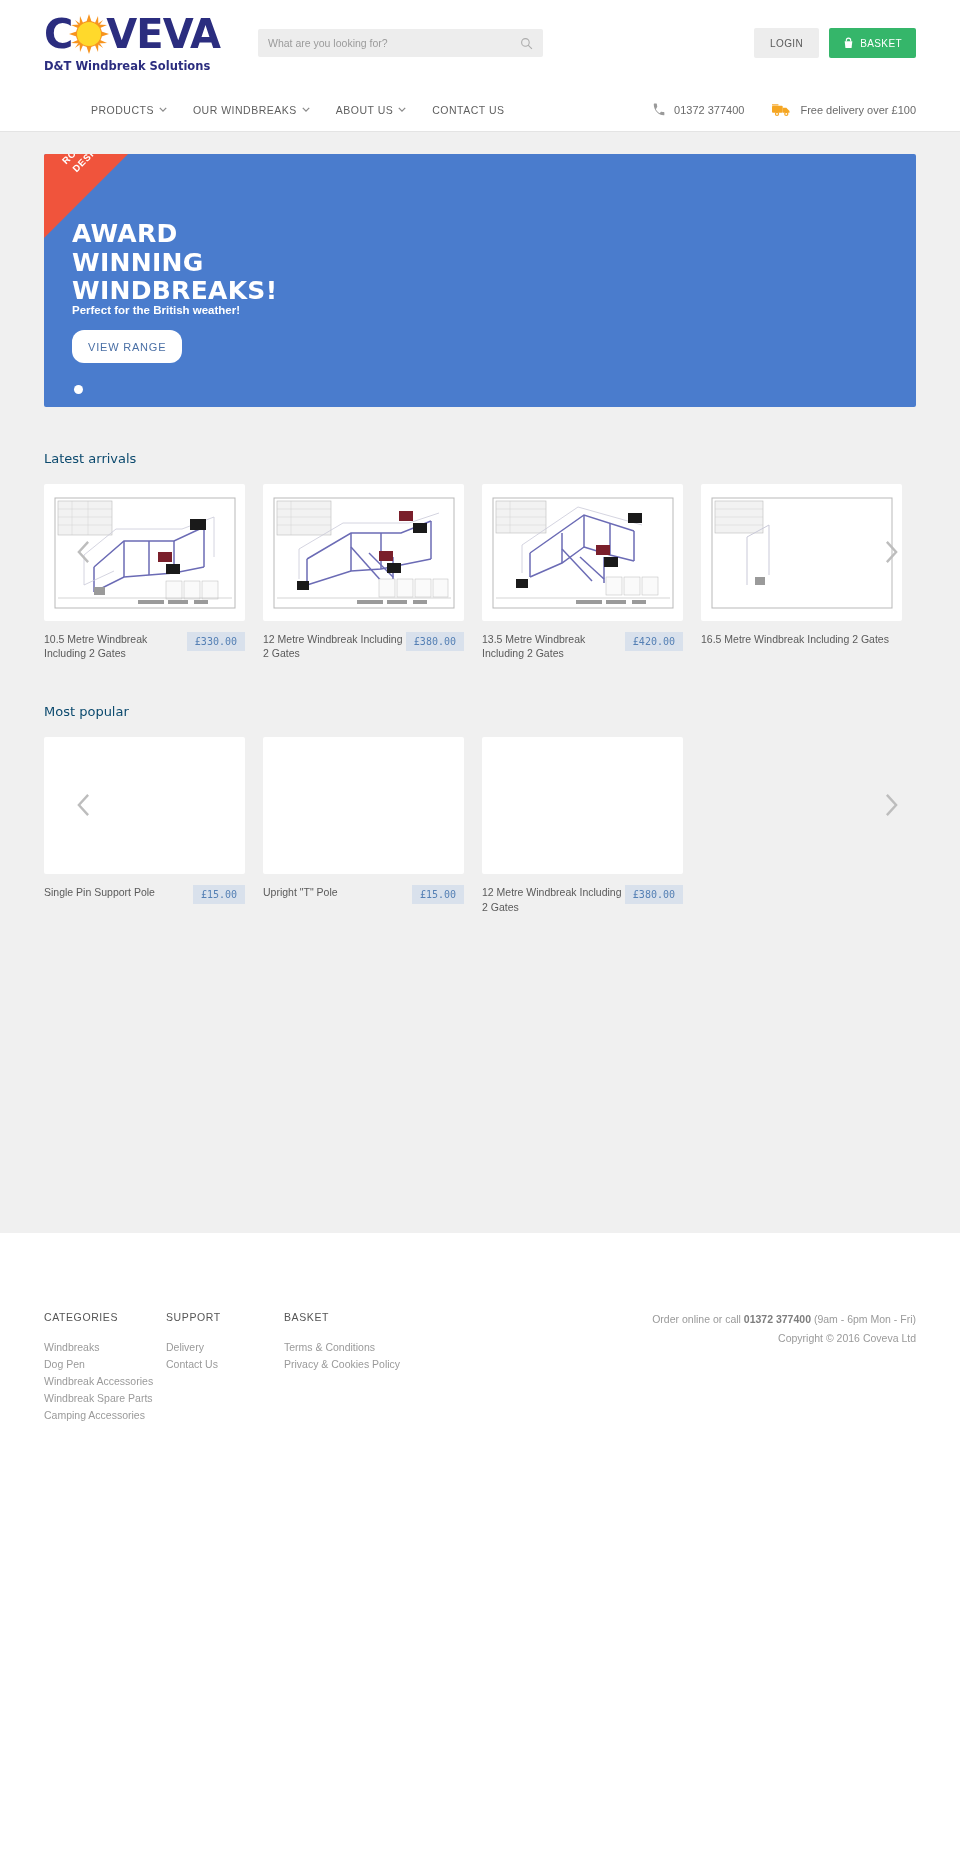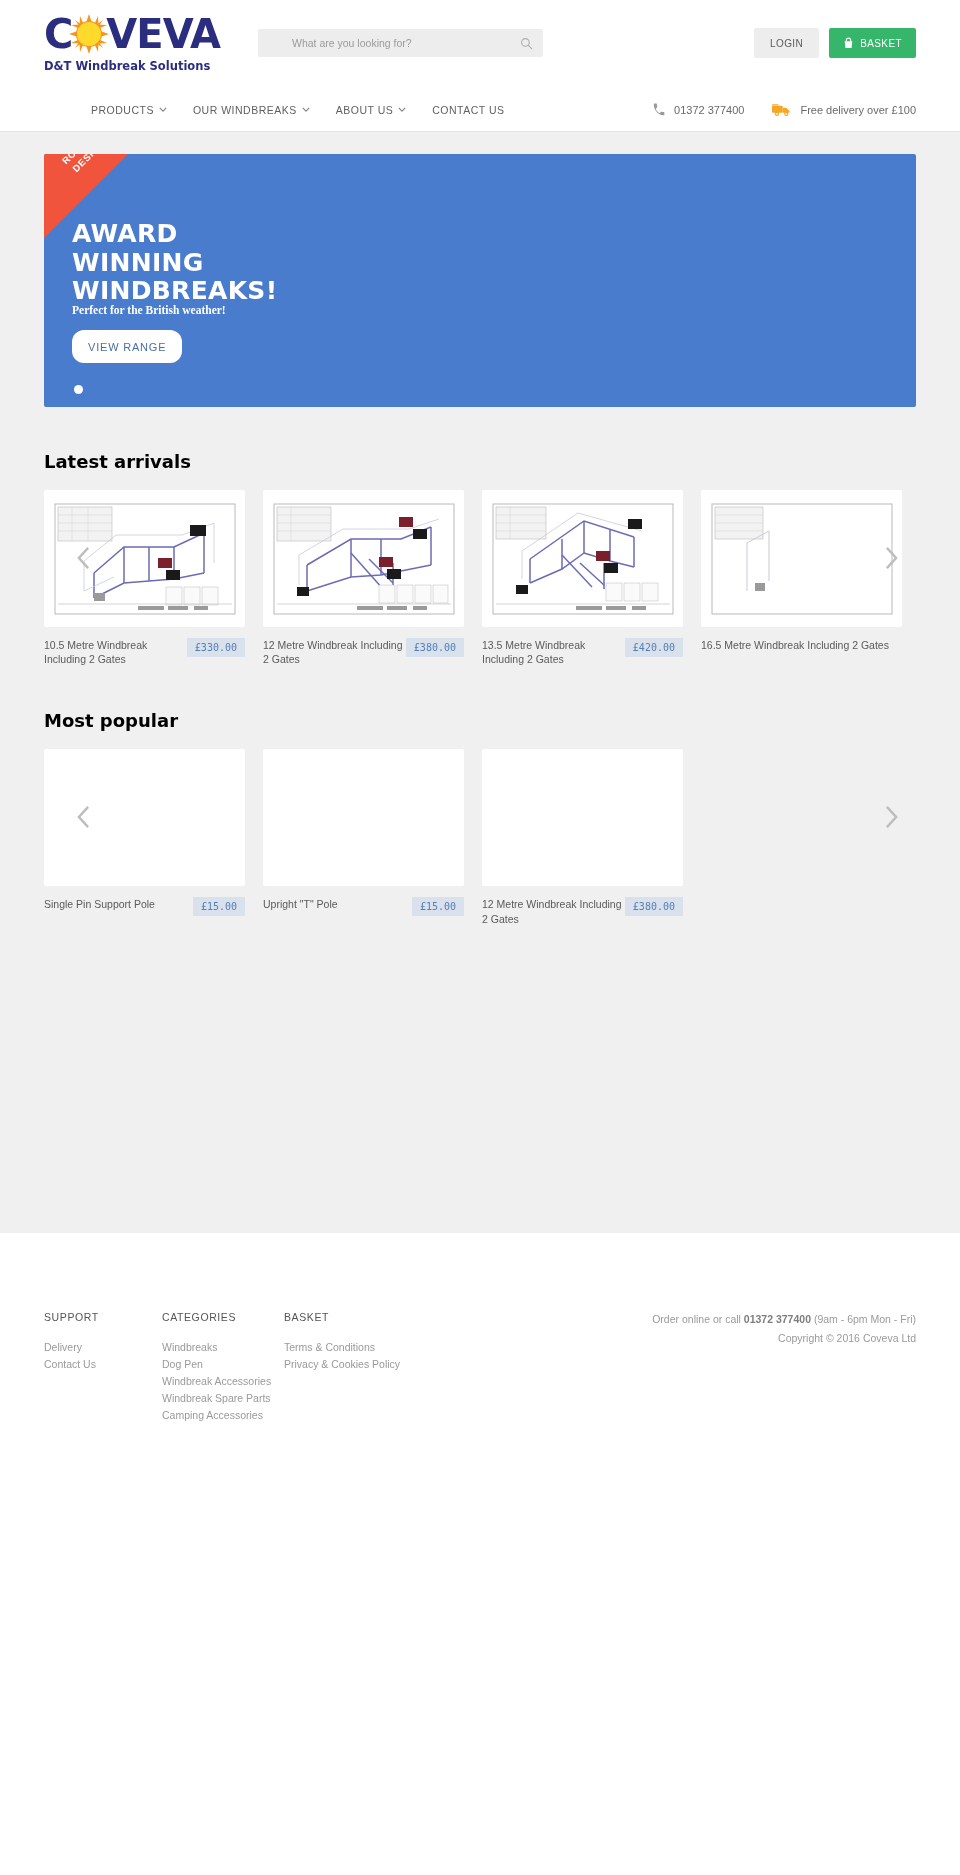--- a/index.html
+++ b/index.html
@@ -35,21 +35,21 @@
     font-family:"DejaVu Sans", sans-serif;
     font-size:11.5px; font-weight:bold; color:#2b2d7f; margin-top:6px;
   }
   .search-box {
     position:absolute; left:258px; top:29px; width:285px; height:28px;
     background:#ededed; border:none; border-radius:2px;
     display:flex; align-items:center; padding:0 10px;
   }
   .search-input {
     border:none; background:transparent; outline:none; flex:1;
-    font-family:"Liberation Sans", sans-serif; font-size:10.5px; color:#8a8a8a;margin-left:24px;
+    font-family:"Liberation Sans", sans-serif; font-size:10.5px; color:#8a8a8a;
   }
   .search-input::placeholder { color:#9b9b9b; }
   .search-icon { width:13px; height:13px; flex:0 0 13px; opacity:.55; }
   .header-actions {
     position:absolute; right:44px; top:28px; display:flex; gap:10px; align-items:center;
   }
   .btn-login {
     background:#ededed; color:#5a5a5a; border:none; border-radius:2px;
     height:30px; padding:0 16px; font-size:10px; letter-spacing:.4px;
     font-family:"Liberation Sans", sans-serif; cursor:pointer;
@@ -97,36 +97,36 @@
     line-height:13px; text-align:center;
   }
   .hero-title {
     position:absolute; left:28px; top:66px;
     font-family:"DejaVu Sans", sans-serif;
     font-size:25px; font-weight:bold; color:#fff; line-height:1.14;
     letter-spacing:.3px;
   }
   .hero-sub {
     position:absolute; left:28px; top:150px;
-    font-size:11.5px; color:#fff; font-weight:bold;font-family:Liberation Serif, serif;
+    font-size:11.5px; color:#fff; font-weight:bold;
   }
   .hero-btn {
     position:absolute; left:28px; top:176px;
     background:#fff; color:#4a6fa5; border:none; border-radius:12px;
     height:33px; padding:0 16px; font-size:11px; letter-spacing:.8px;
     cursor:pointer; font-family:"Liberation Sans", sans-serif;
   }
   .hero-dots { position:absolute; left:30px; top:231px; display:flex; gap:8px; }
   .dot { width:9px; height:9px; border-radius:50%; background:#fff; cursor:pointer; }
 
   
   .section { margin-top: 44px; position:relative; }
   .section-title {
     font-family:"DejaVu Sans", sans-serif;
-    font-size:18px; color:#000000; font-weight:bold; margin-bottom:18px;
+    font-size:13px; color:#0c4a6e; font-weight:normal; margin-bottom:18px;
   }
   .carousel { position:relative; }
   .cards {
     display:flex; gap:18px; overflow:hidden; width:916px;
   }
   .card { flex:0 0 201px; }
   .card-img {
     height:137px; background:#fff; border-radius:2px;
     display:flex; align-items:center; justify-content:center; overflow:hidden;
   }
@@ -538,35 +538,35 @@
 
 
         </div>
       </div>
     </div>
   </div>
 
   <div class="footer-wrap">
     <div class="footer-inner">
 
-      <div class="f-col support">
-        <div class="f-head">SUPPORT</div>
-        <a class="f-link">Delivery</a>
-        <a class="f-link">Contact Us</a>
-      </div>
-
       <div class="f-col">
         <div class="f-head">CATEGORIES</div>
         <a class="f-link">Windbreaks</a>
         <a class="f-link">Dog Pen</a>
         <a class="f-link">Windbreak Accessories</a>
         <a class="f-link">Windbreak Spare Parts</a>
         <a class="f-link">Camping Accessories</a>
       </div>
 
+      <div class="f-col support">
+        <div class="f-head">SUPPORT</div>
+        <a class="f-link">Delivery</a>
+        <a class="f-link">Contact Us</a>
+      </div>
+
       <div class="f-col legal">
         <div class="f-head">BASKET</div>
         <a class="f-link">Terms &amp; Conditions</a>
         <a class="f-link">Privacy &amp; Cookies Policy</a>
       </div>
 
       <div class="f-right">
         <div class="f-order">
           <span>Order online or call </span><b>01372 377400</b><span> (9am - 6pm Mon - Fri)</span>
         </div>

